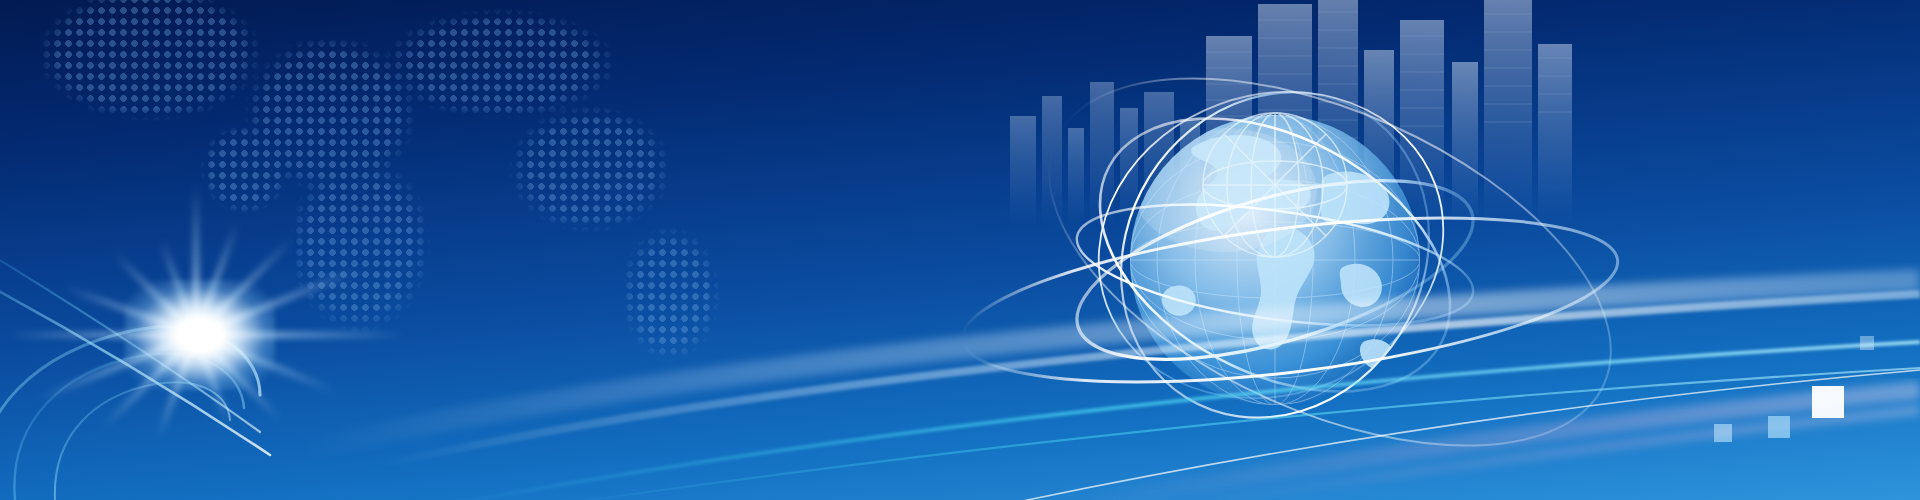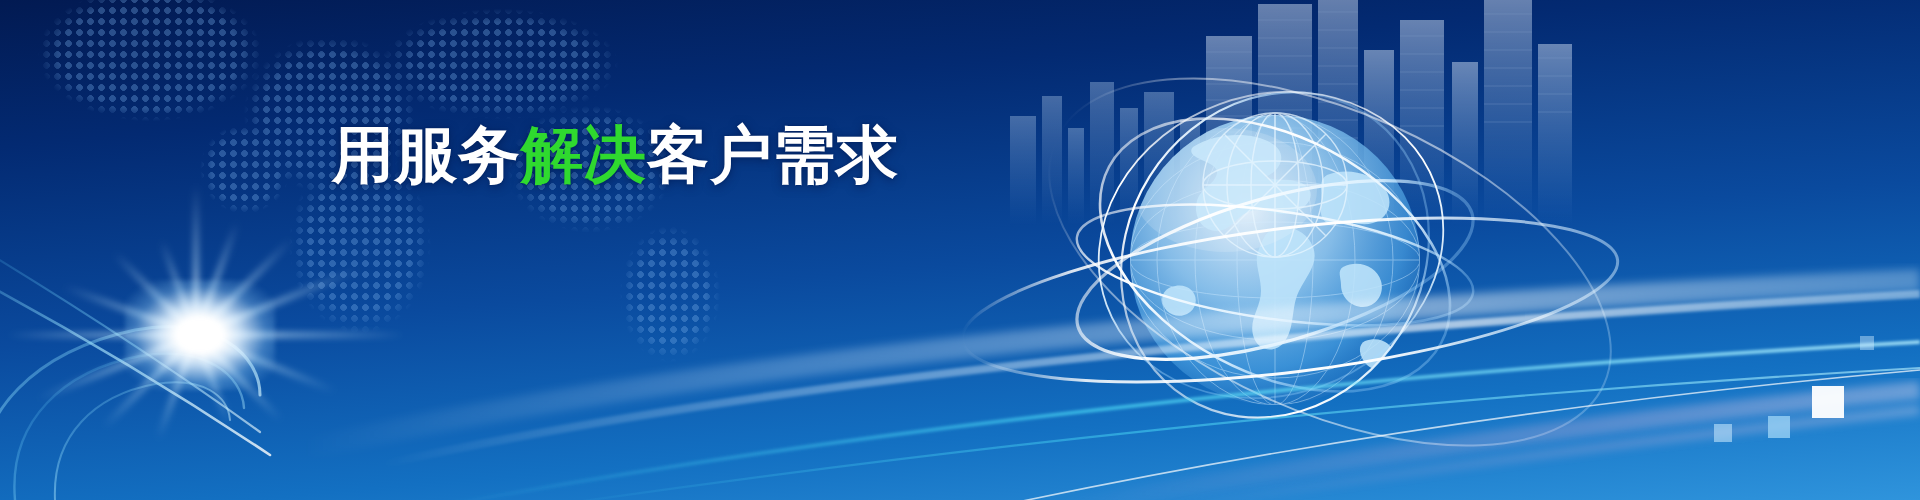--- a/index.html
+++ b/index.html
@@ -275,17 +275,14 @@
     <path d="M1050,260 C1300,215 1600,170 1920,140" fill="none" stroke="url(#sw3)" stroke-width="18" filter="url(#soft)" opacity=".55"></path>
     <path d="M1150,260 C1380,225 1650,188 1920,160" fill="none" stroke="url(#sw3)" stroke-width="9" filter="url(#soft)" opacity=".5"></path>
     <path d="M980,260 C1260,200 1580,150 1920,120" fill="none" stroke="#ffffff" stroke-width="1.6" opacity=".7"></path>
   </svg>
 
   <div class="sq" style="left:1812px;top:386px;width:32px;height:32px;background:#ffffff;opacity:.95;"></div>
   <div class="sq" style="left:1768px;top:416px;width:22px;height:22px;background:#9fd6f7;opacity:.75;"></div>
   <div class="sq" style="left:1714px;top:424px;width:18px;height:18px;background:#bfe4fb;opacity:.6;"></div>
   <div class="sq" style="left:1860px;top:336px;width:14px;height:14px;background:#cfeaff;opacity:.45;"></div>
 
-  <div id="headline">
-    <span class="w">用服务</span><span class="g">解决</span><span class="w">客户需求</span>
-  </div>
 
 </div>
 
 </body></html>

